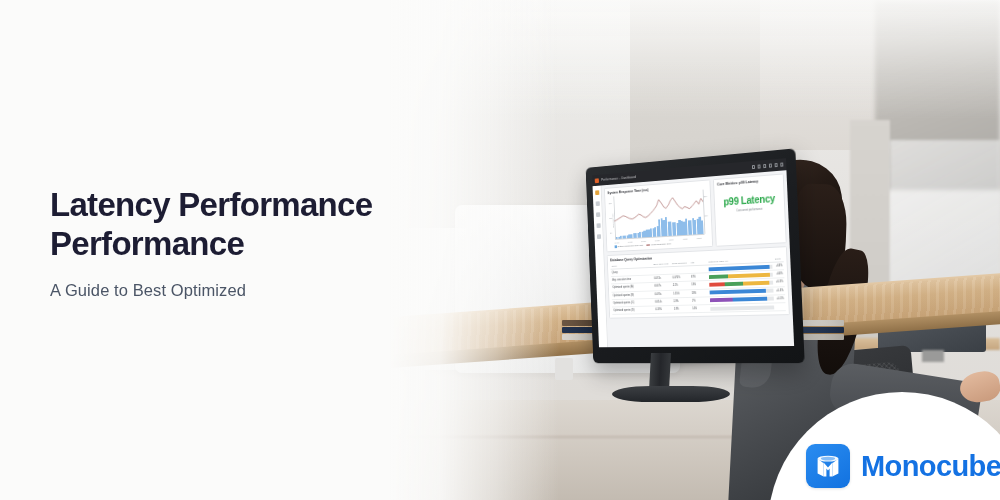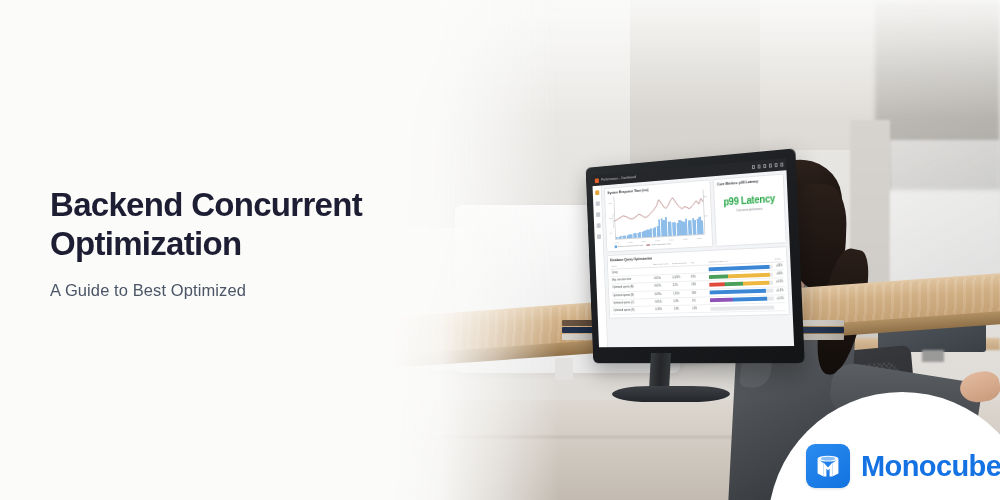--- a/index.html
+++ b/index.html
@@ -682,22 +682,22 @@
       <div class="mon-neck"></div>
       <div class="mon-base"></div>
     </div>
 
     <div class="photo-fade-top"></div>
     <div class="photo-fade"></div>
   </div>
 
   <div class="text-block">
     <div class="headline">
-      <div>Backend Concurrent</div>
-      <div>Optimization</div>
+      <div>Latency Performance</div>
+      <div>Performance</div>
     </div>
     <div class="subhead">A Guide to Best Optimized</div>
   </div>
 
   <div class="logo-circle"></div>
   <div class="logo-row">
     <div class="logo-mark">
       <svg width="30" height="30" viewBox="0 0 30 30">
         <ellipse cx="15" cy="7.6" rx="10.4" ry="2.9" fill="#ffffff" opacity=".95"></ellipse>
         <path d="M4.6 7.6 L4.6 22.4 L10.6 25.4 L10.6 12.2 Z" fill="#ffffff"></path>

